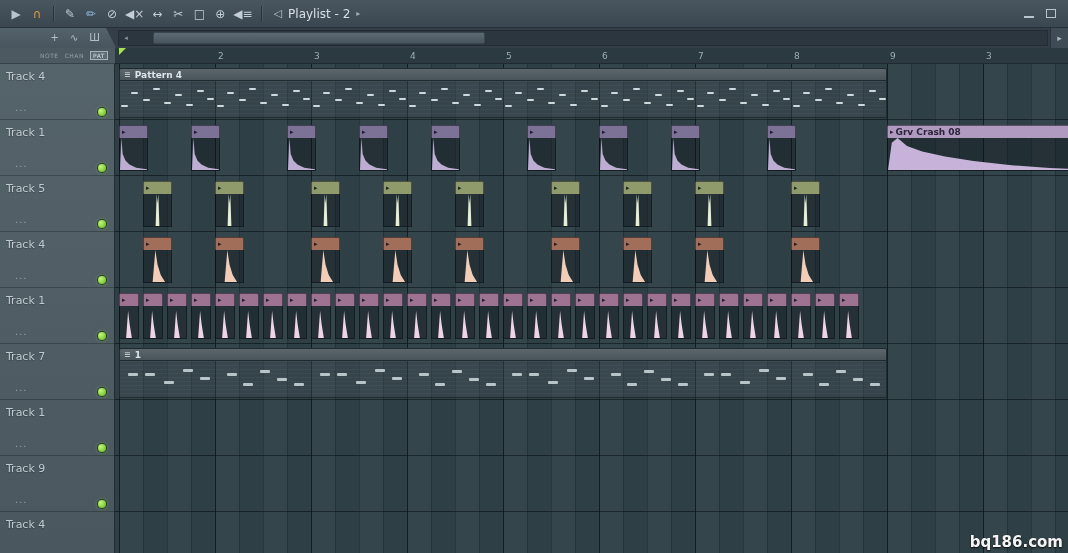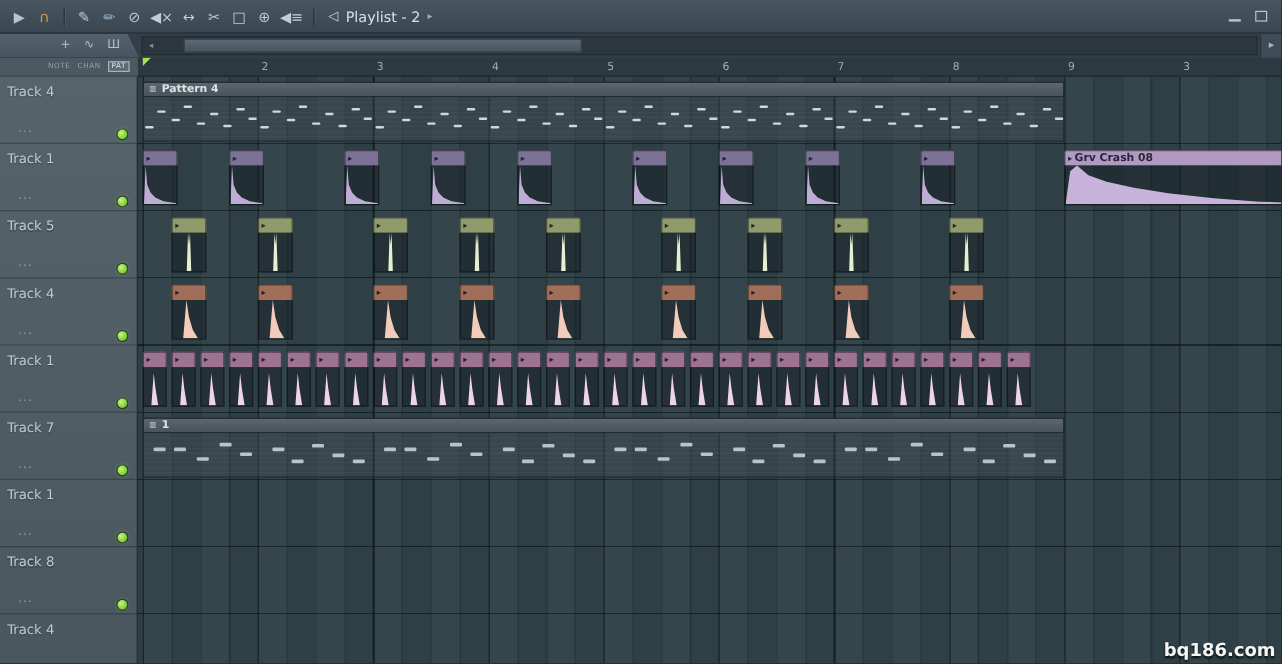--- a/index.html
+++ b/index.html
@@ -193,21 +193,21 @@
         <span class="track-name">Track 7</span>
         <span class="track-dots">...</span>
         <span class="track-led"></span>
       </div>
       <div class="panel-row" style="top: 336px;">
         <span class="track-name">Track 1</span>
         <span class="track-dots">...</span>
         <span class="track-led"></span>
       </div>
       <div class="panel-row" style="top: 392px;">
-        <span class="track-name">Track 8</span>
+        <span class="track-name">Track 9</span>
         <span class="track-dots">...</span>
         <span class="track-led"></span>
       </div>
       <div class="panel-row" style="top: 448px;">
         <span class="track-name">Track 4</span>
         <span class="track-dots">...</span>
       </div>
     </div>
 
   <div class="grid">

